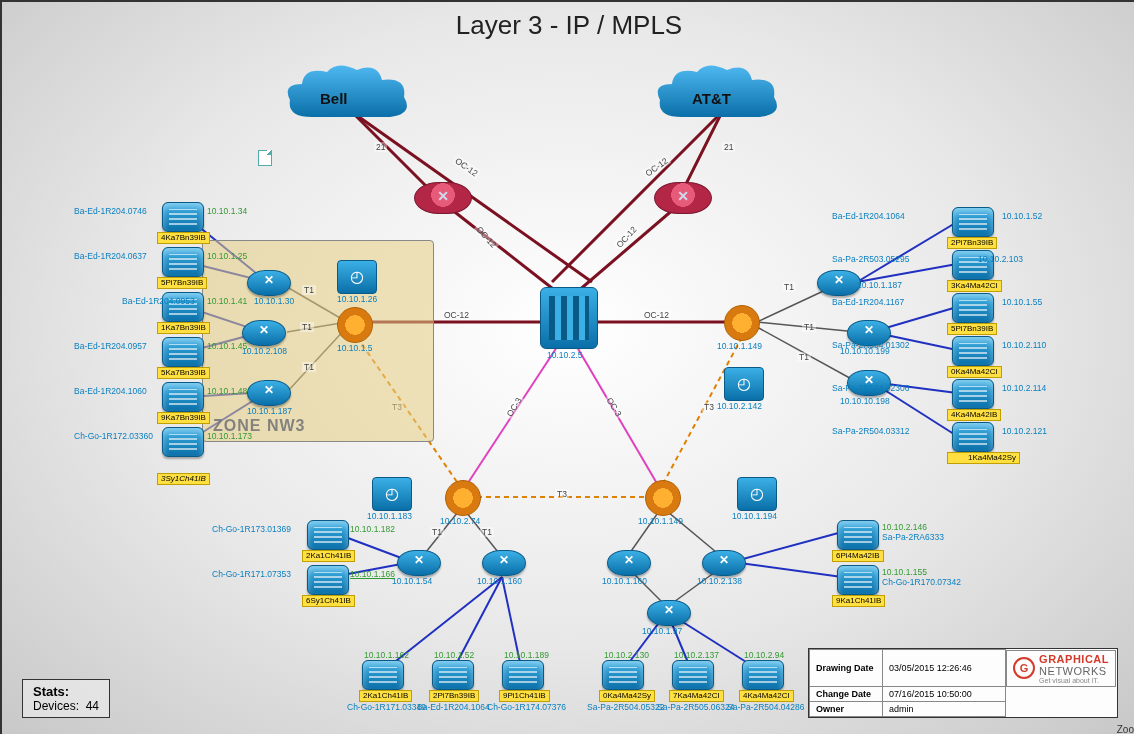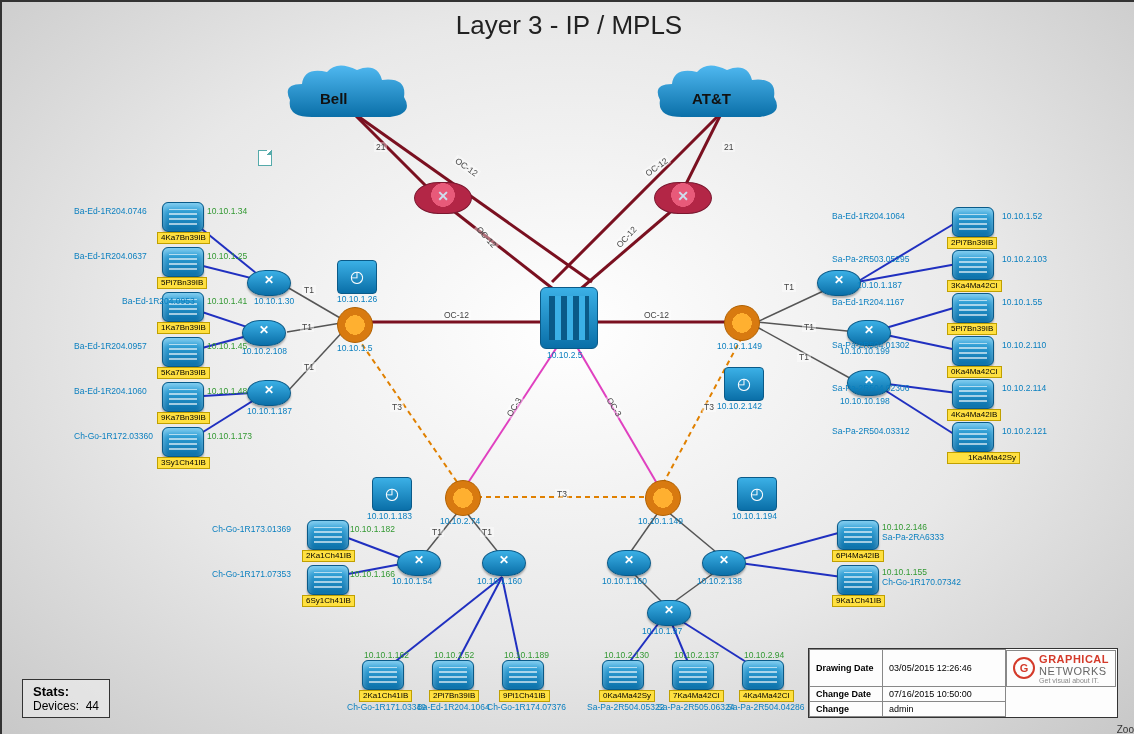--- a/index.html
+++ b/index.html
@@ -154,20 +154,23 @@
   <div class="linklbl" style="left:470px;top:230px;transform:rotate(48deg)">OC-12</div>
   <div class="linklbl" style="left:610px;top:230px;transform:rotate(-48deg)">OC-12</div>
   <div class="linklbl" style="left:440px;top:308px">OC-12</div>
   <div class="linklbl" style="left:640px;top:308px">OC-12</div>
   <div class="linklbl" style="left:500px;top:400px;transform:rotate(-58deg)">OC-3</div>
   <div class="linklbl" style="left:600px;top:400px;transform:rotate(58deg)">OC-3</div>
   <div class="linklbl" style="left:388px;top:400px">T3</div>
   <div class="linklbl" style="left:700px;top:400px">T3</div>
   <div class="linklbl" style="left:553px;top:487px">T3</div>
 
+  <div class="zone zone-nw">
+      <div class="zone-label">ZONE NW3</div>
+    </div>
 
   <div class="router" style="left:245px;top:268px"></div>
   <div class="lbl" style="left:252px;top:294px">10.10.1.30</div>
   <div class="router" style="left:240px;top:318px"></div>
   <div class="lbl" style="left:240px;top:344px">10.10.2.108</div>
   <div class="router" style="left:245px;top:378px"></div>
   <div class="lbl" style="left:245px;top:404px">10.10.1.187</div>
   <div class="srv" style="left:335px;top:258px"></div>
   <div class="lbl" style="left:335px;top:292px">10.10.1.26</div>
   <div class="sun" style="left:335px;top:305px"></div>
@@ -229,30 +232,30 @@
       <div class="lbl" style="left: 72px; top: 339px;">Ba-Ed-1R204.0957</div>
       <div class="lblg" style="left: 205px; top: 339px;">10.10.1.45</div>
       <div class="tag" style="left: 155px; top: 365px;">5Ka7Bn39IB</div>
       <div class="node" style="left: 160px; top: 380px;"></div>
       <div class="lbl" style="left: 72px; top: 384px;">Ba-Ed-1R204.1060</div>
       <div class="lblg" style="left: 205px; top: 384px;">10.10.1.48</div>
       <div class="tag" style="left: 155px; top: 410px;">9Ka7Bn39IB</div>
       <div class="node" style="left: 160px; top: 425px;"></div>
       <div class="lbl" style="left: 72px; top: 429px;">Ch-Go-1R172.03360</div>
       <div class="lblg" style="left: 205px; top: 429px;">10.10.1.173</div>
-      <div class="tag" style="left: 155px; top: 455px;">3Sy1Ch41IB</div>
+      <div class="tag" style="left: 155px; top: 471px; font-style: italic;">3Sy1Ch41IB</div>
     </div>
 
   <div id="rightcol">
       <div class="node" style="left: 950px; top: 205px;"></div>
       <div class="lbl" style="left: 1000px; top: 209px;">10.10.1.52</div>
       <div class="lbl" style="left: 830px; top: 209px;">Ba-Ed-1R204.1064</div>
       <div class="tag" style="left: 945px; top: 235px;">2Pi7Bn39IB</div>
       <div class="node" style="left: 950px; top: 248px;"></div>
-      <div class="lbl" style="left: 1000px; top: 252px; text-align: center;">10.10.2.103</div>
+      <div class="lbl" style="left: 976px; top: 252px; text-align: center;">10.10.2.103</div>
       <div class="lbl" style="left: 830px; top: 252px;">Sa-Pa-2R503.05295</div>
       <div class="tag" style="left: 945px; top: 278px;">3Ka4Ma42CI</div>
       <div class="node" style="left: 950px; top: 291px;"></div>
       <div class="lbl" style="left: 1000px; top: 295px;">10.10.1.55</div>
       <div class="lbl" style="left: 830px; top: 295px;">Ba-Ed-1R204.1167</div>
       <div class="tag" style="left: 945px; top: 321px;">5Pi7Bn39IB</div>
       <div class="node" style="left: 950px; top: 334px;"></div>
       <div class="lbl" style="left: 1000px; top: 338px;">10.10.2.110</div>
       <div class="lbl" style="left: 830px; top: 338px;">Sa-Pa-2R504.01302</div>
       <div class="tag" style="left: 945px; top: 364px;">0Ka4Ma42CI</div>
@@ -266,21 +269,21 @@
       <div class="tag" style="left: 945px; top: 450px; padding-left: 20px;">1Ka4Ma42Sy</div>
     </div>
 
   <div id="swside">
       <div class="node" style="left: 305px; top: 518px;"></div>
       <div class="lbl" style="left: 210px; top: 522px;">Ch-Go-1R173.01369</div>
       <div class="lblg" style="left: 348px; top: 522px;">10.10.1.182</div>
       <div class="tag" style="left: 300px; top: 548px;">2Ka1Ch41IB</div>
       <div class="node" style="left: 305px; top: 563px;"></div>
       <div class="lbl" style="left: 210px; top: 567px;">Ch-Go-1R171.07353</div>
-      <div class="lblg" style="left: 348px; top: 567px;">10.10.1.166</div>
+      <div class="lblg" style="left: 348px; top: 567px; text-decoration: underline;">10.10.1.166</div>
       <div class="tag" style="left: 300px; top: 593px;">6Sy1Ch41IB</div>
     </div>
     <div id="swbot">
       <div class="node" style="left: 360px; top: 658px;"></div>
       <div class="lblg" style="left: 362px; top: 648px;">10.10.1.162</div>
       <div class="tag" style="left: 357px; top: 688px;">2Ka1Ch41IB</div>
       <div class="lbl" style="left: 345px; top: 700px;">Ch-Go-1R171.03349</div>
       <div class="node" style="left: 430px; top: 658px;"></div>
       <div class="lblg" style="left: 432px; top: 648px;">10.10.1.52</div>
       <div class="tag" style="left: 427px; top: 688px;">2Pi7Bn39IB</div>
@@ -334,21 +337,21 @@
           <div><span class="t2">NETWORKS</span></div>
           <div class="t3">Get visual about IT.</div>
         </div>
       </td>
     </tr>
           <tr>
       <td><b>Change Date</b></td>
       <td>07/16/2015 10:50:00</td>
     </tr>
           <tr>
-      <td><b>Change</b></td>
+      <td><b>Owner</b></td>
       <td>admin</td>
     </tr>
         </tbody>
       </table>
   </div>
 
   <div class="zoo">Zoo</div>
 </div>
 
 </body></html>

